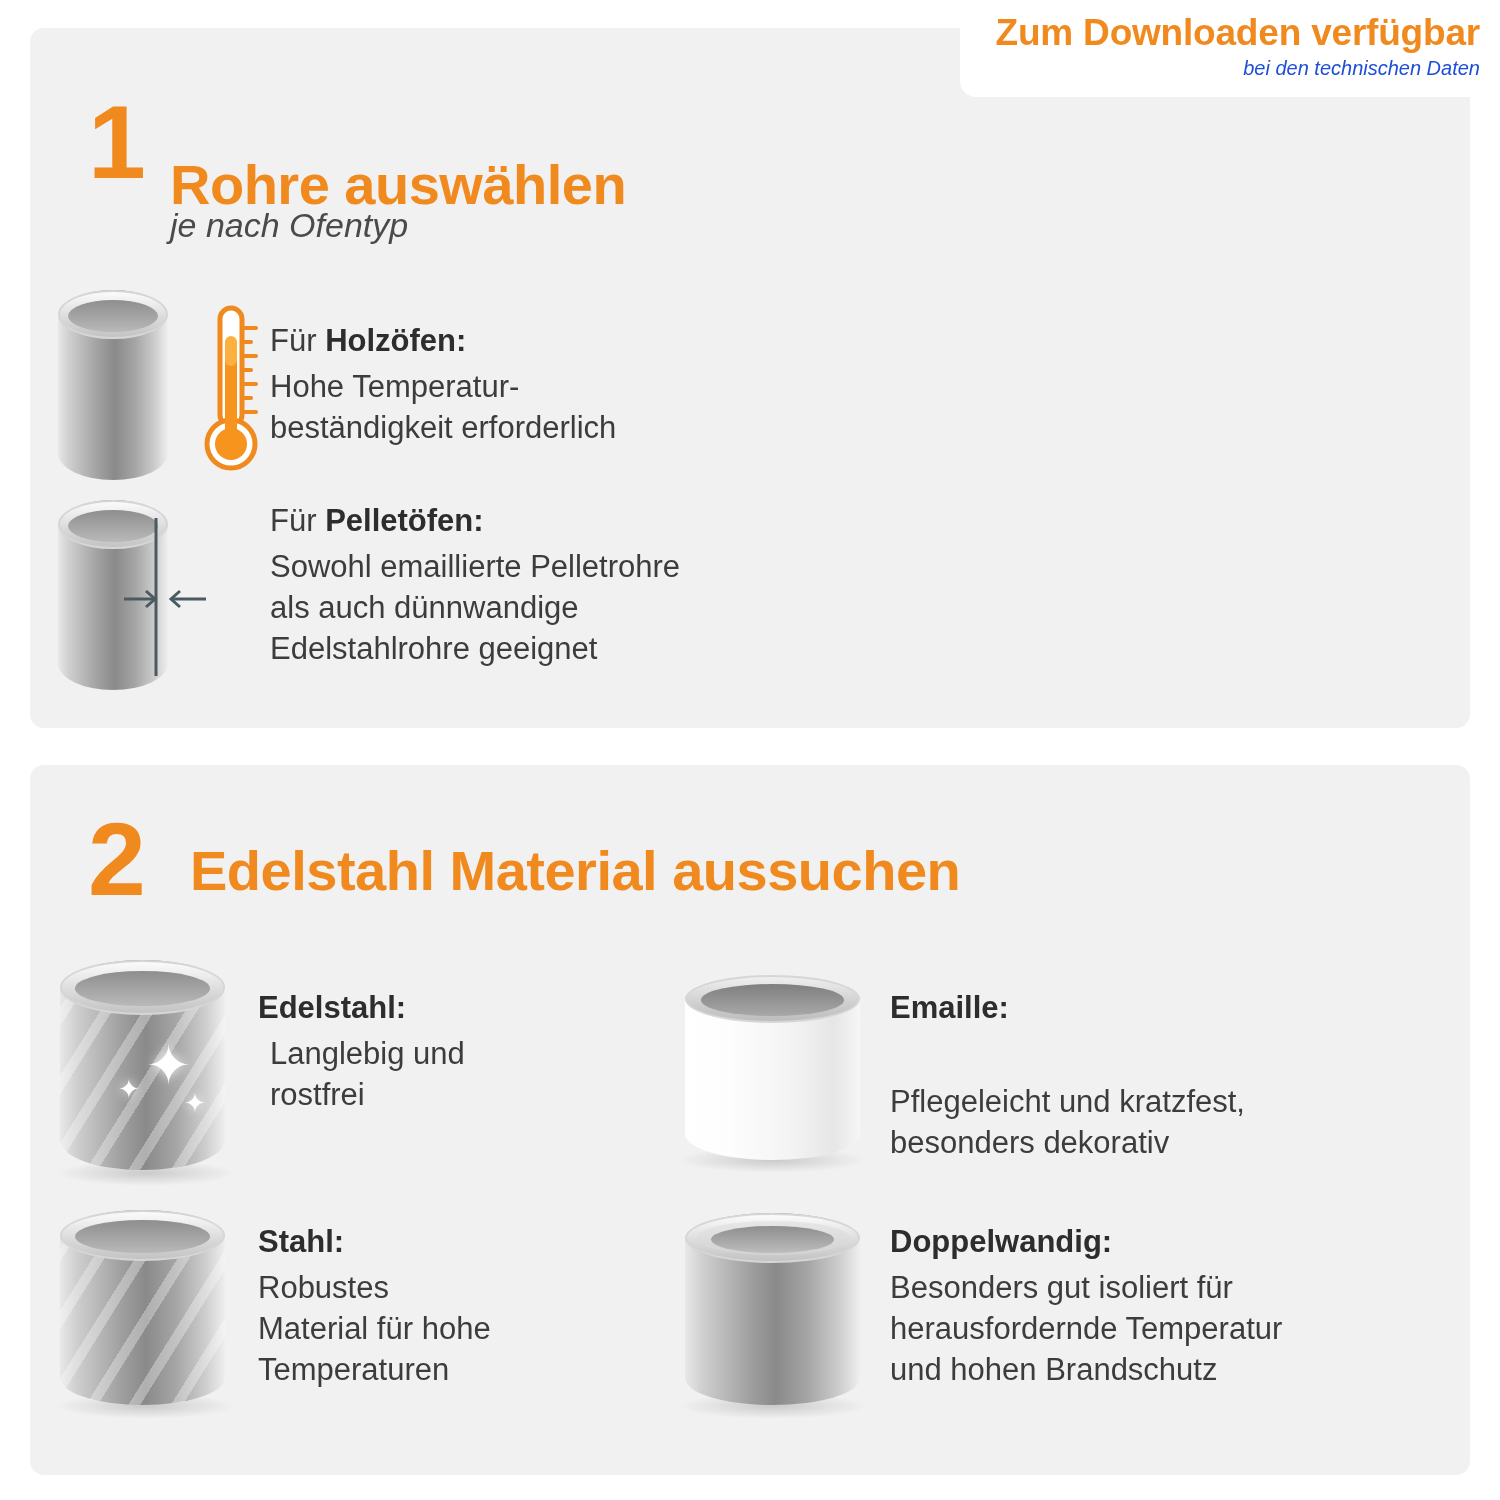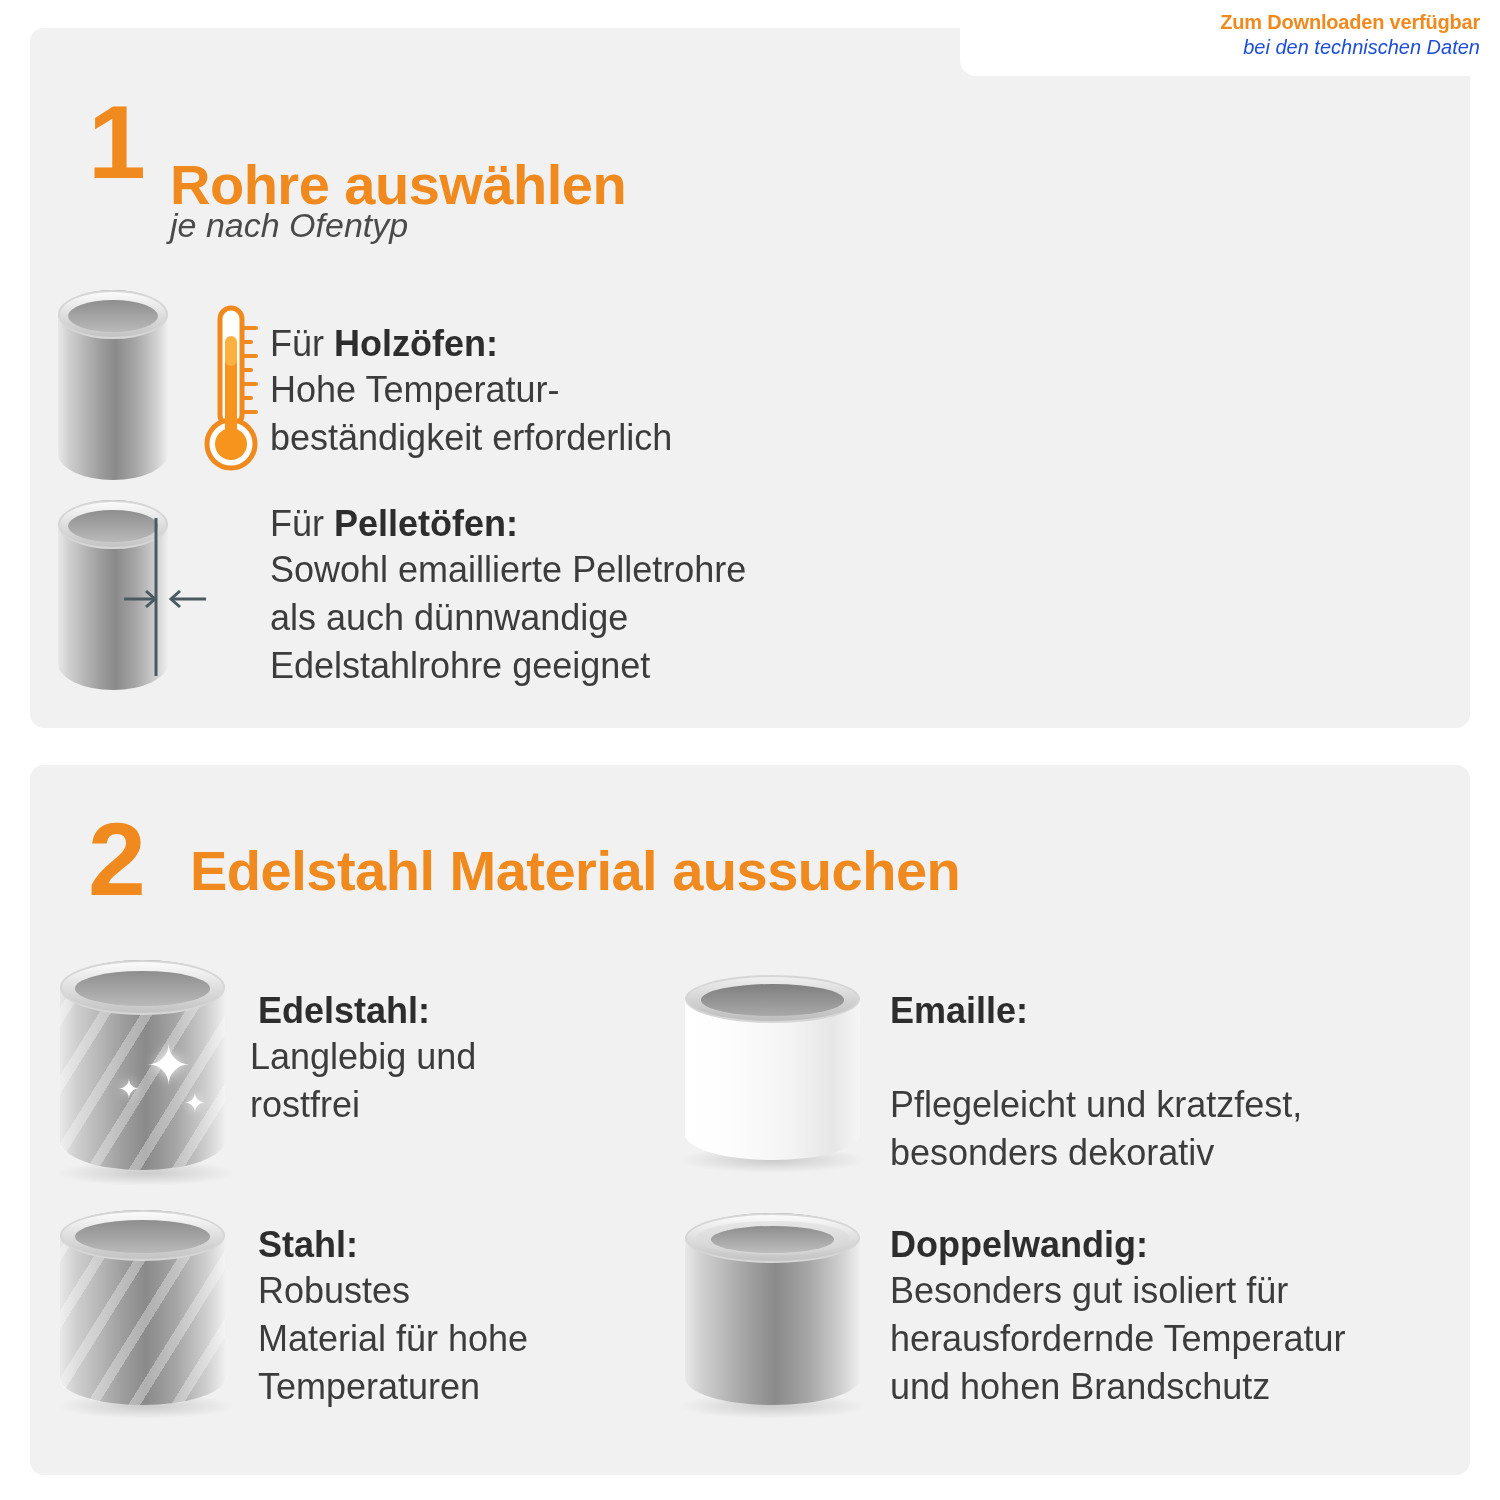--- a/index.html
+++ b/index.html
@@ -49,21 +49,21 @@
     width: 540px;
     padding: 10px 20px 16px 24px;
     background: #ffffff;
     border-bottom-left-radius: 16px;
     text-align: right;
     box-sizing: border-box;
   }
   .download-badge .line1 {
     color: #f08a1e;
     font-weight: bold;
-    font-size: 20px;
+    font-size: 37px;
     letter-spacing: -0.2px;
     line-height: 1.25;
   }
   .download-badge .line2 {
     color: #1d4ed8;
     font-size: 20px;
     line-height: 1.25;
     font-style: italic;
   }
 
@@ -87,21 +87,21 @@
     position: absolute;
     color: #4a4a4a;
     font-size: 34px;
     line-height: 1;
     font-style: italic;
   }
 
   
   .txt {
     position: absolute;
-    font-size: 36px;
+    font-size: 31px;
     line-height: 1.33;
     color: #3c3c3c;
   }
   .txt b {
     font-weight: bold;
     color: #2d2d2d;
   }
 
   
   .pipe {
@@ -251,21 +251,21 @@
       <div class="stripes"></div>
       <div class="top"></div>
       <div class="bore"></div>
       <div class="sparkle" style="left:86px; top:78px;">✦</div>
       <div class="sparkle small" style="left:58px; top:116px;">✦</div>
       <div class="sparkle small" style="left:124px; top:130px;">✦</div>
     </div>
     <div class="txt" style="left:228px; top:222px; width:380px;">
       <b>Edelstahl:</b>
     </div>
-    <div class="txt" style="left:220px; top:268px; width:400px; white-space:pre-line;">Langlebig und
+    <div class="txt" style="left:240px; top:268px; width:400px; white-space:pre-line;">Langlebig und
 rostfrei</div>
 
     <div class="shadow" style="left:648px; top:382px; width:190px; height:26px;"></div>
     <div class="pipe white" style="left:655px; top:210px; width:175px; height:185px;">
       <div class="body"></div>
       <div class="top" style="background:linear-gradient(180deg,#efefef 0%,#cfcfcf 60%,#bdbdbd 100%);"></div>
       <div class="bore" style="background:linear-gradient(180deg,#7f7f7f 0%,#a8a8a8 100%);"></div>
     </div>
     <div class="txt" style="left:860px; top:222px; width:460px;">
       <b>Emaille:</b>

